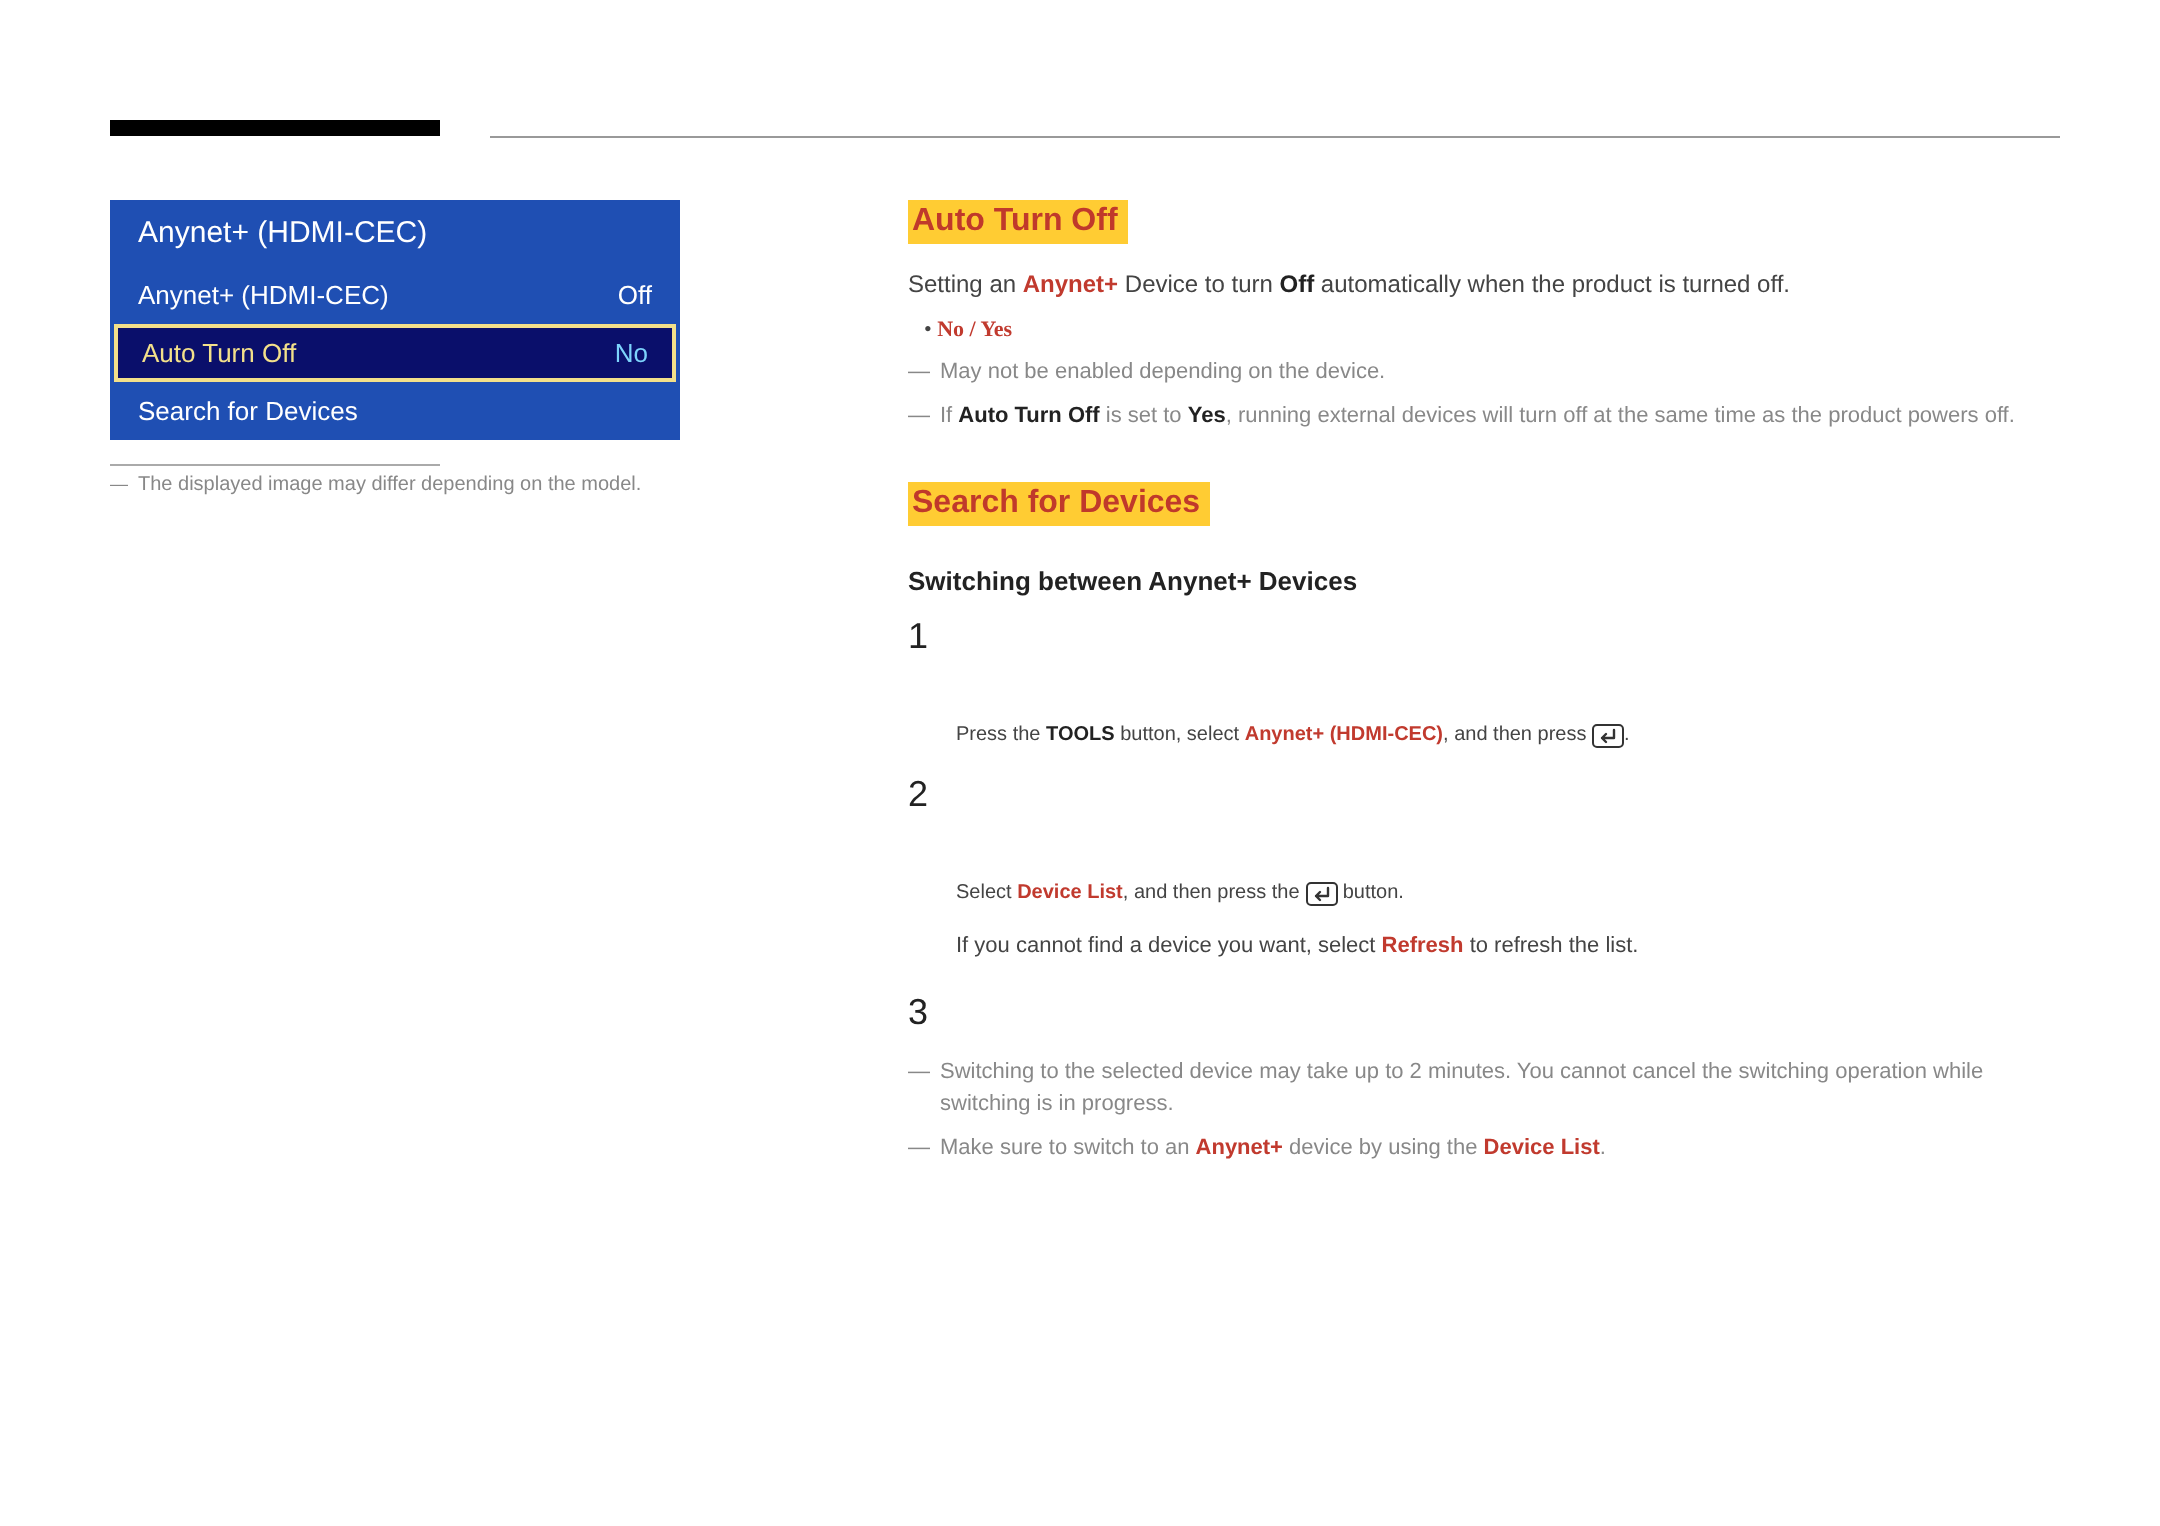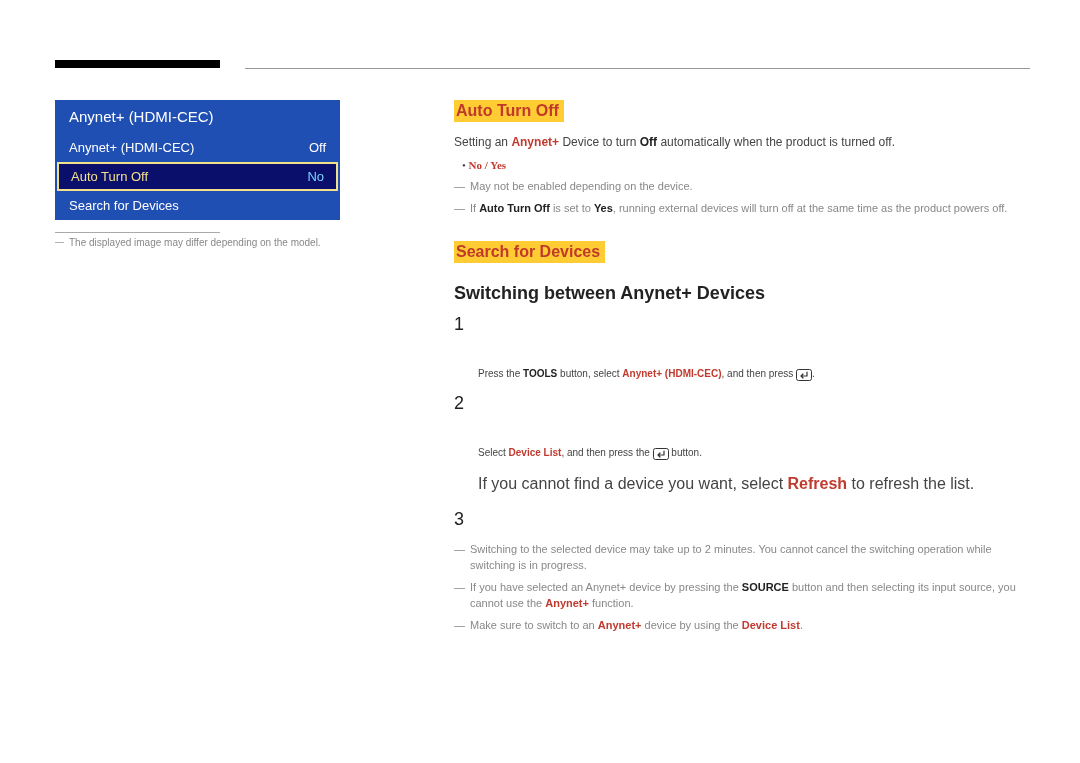--- a/index.html
+++ b/index.html
@@ -110,21 +110,21 @@
     line-height: 1.45;
   }
   .note-row::before {
     content: "―";
     position: absolute;
     left: 0; top: 0;
     color: #888;
   }
   .section-gap { height: 18px; }
   .sub-heading {
-    font-size: 18px;
+    font-size: 13px;
     font-weight: 700;
     color: #222;
     margin: 8px 0 10px 0;
   }
   .step {
     display: flex;
     align-items: flex-start;
     margin-bottom: 12px;
   }
   .step-num {
@@ -135,21 +135,21 @@
     color: #222;
   }
   .step-body {
     font-size: 10px;
     color: #444;
     line-height: 1.5;
     padding-top: 4px;
     margin-top: 48px;
   }
   .step-extra {
-    font-size: 16px;
+    font-size: 11px;
     color: #444;
     margin: 8px 0 14px 24px;
     line-height: 1.45;
   }
   .b { font-weight: 700; color: #222; }
   .r { color: #c13a2e; font-weight: 700; }
   .enter-icon {
     display: inline-block;
     vertical-align: middle;
   }
@@ -228,19 +228,16 @@
   <div class="step-extra">
     <span>If you cannot find a device you want, select </span><span class="r">Refresh</span><span> to refresh the list.</span>
   </div>
 
   <div class="step">
     <div class="step-num">3</div>
   </div>
 
   <div class="note-row">Switching to the selected device may take up to 2 minutes. You cannot cancel the switching operation while switching is in progress.</div>
   <div class="note-row">
-    <span>If you have selected an Anynet+ device by pressing the </span><span class="b">SOURCE</span><span> button and then selecting its input source, you cannot use the </span><span class="r">Anynet+</span><span> function.</span>
-  </div>
-  <div class="note-row">
     <span>Make sure to switch to an </span><span class="r">Anynet+</span><span> device by using the </span><span class="r">Device List</span><span>.</span>
   </div>
 
 </div>
 
 </body></html>

